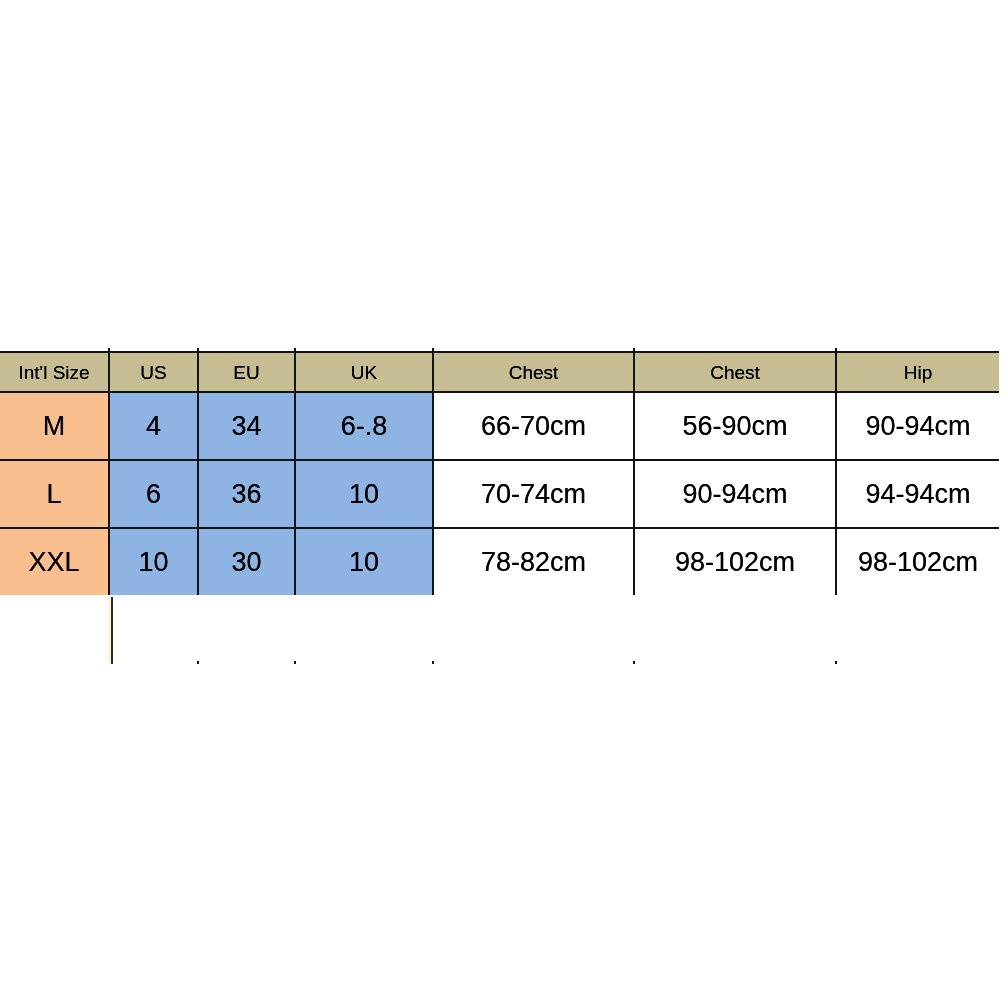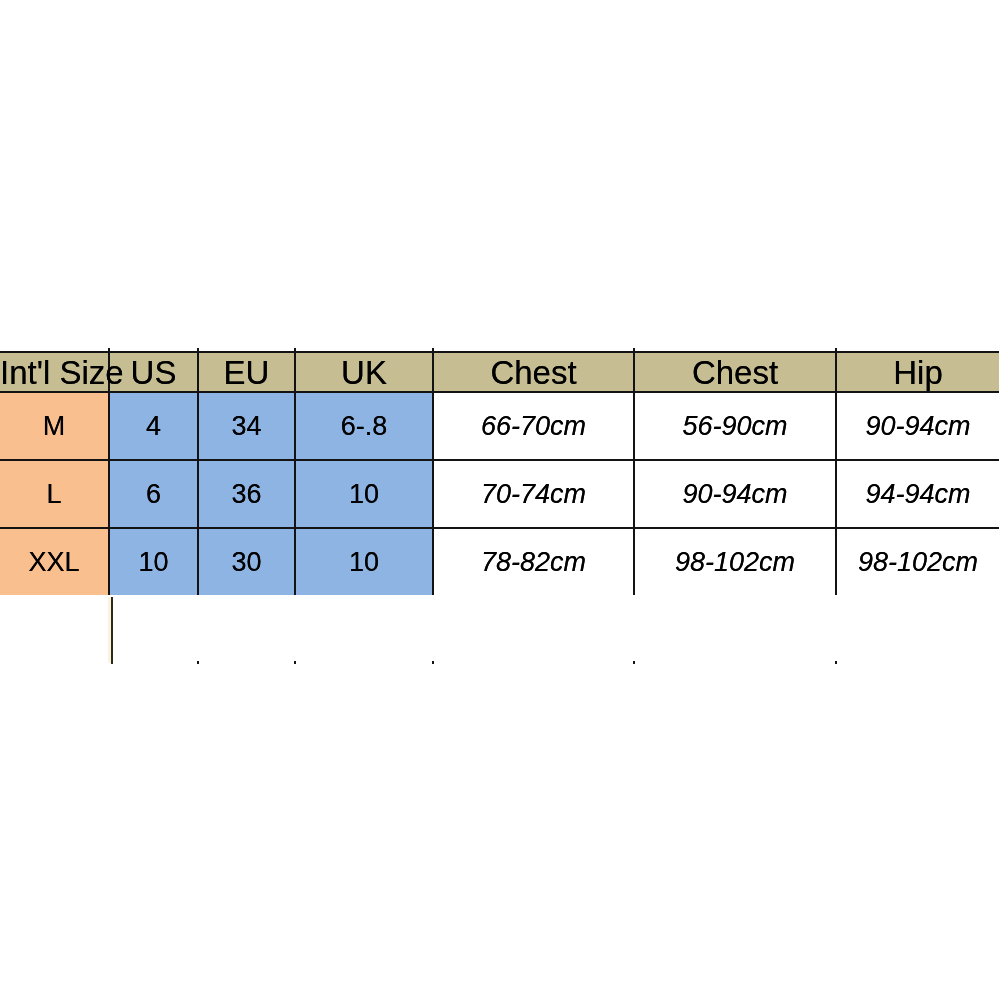--- a/index.html
+++ b/index.html
@@ -49,21 +49,21 @@
     font-weight: 400;
     white-space: nowrap;
     text-shadow: 0 0 0.35px rgba(0,0,0,0.85);
   }
 
   
   .hdr-row td {
     background: #C6BE92;
     height: 38px;
     line-height: 38px;
-    font-size: 33px;
+    font-size: 19px;
     border-top: 2px solid #131313;
     border-bottom: 2px solid #131313;
     border-left: 2px solid #131313;
     border-right: 2px solid #131313;
   }
   .hdr-row td:first-child { border-left: none; }
   .hdr-row td:last-child  { border-right: none; }
 
   .hdr-row td > span { display: inline-block; position: relative; top: 1px; }
 
@@ -75,21 +75,21 @@
     border-left: 2px solid #131313;
     border-right: 2px solid #131313;
     border-bottom: 2px solid #131313;
   }
   .body-row td:first-child { border-left: none; }
   .body-row td:last-child  { border-right: none; }
   .body-row.last td { border-bottom: none; height: 66px; line-height: 66px; }
 
   .c-size { background: #F9BF8F; }
   .c-num  { background: #8EB4E3; }
-  .c-meas { background: #FFFFFF; font-style: italic; }
+  .c-meas { background: #FFFFFF; }
 
   
   #lastrow-divider-gap {
     position: absolute;
     left: 108px;
     top: 597px;
     width: 3px;
     height: 66px;
     background: #FCF3DC;
   }

